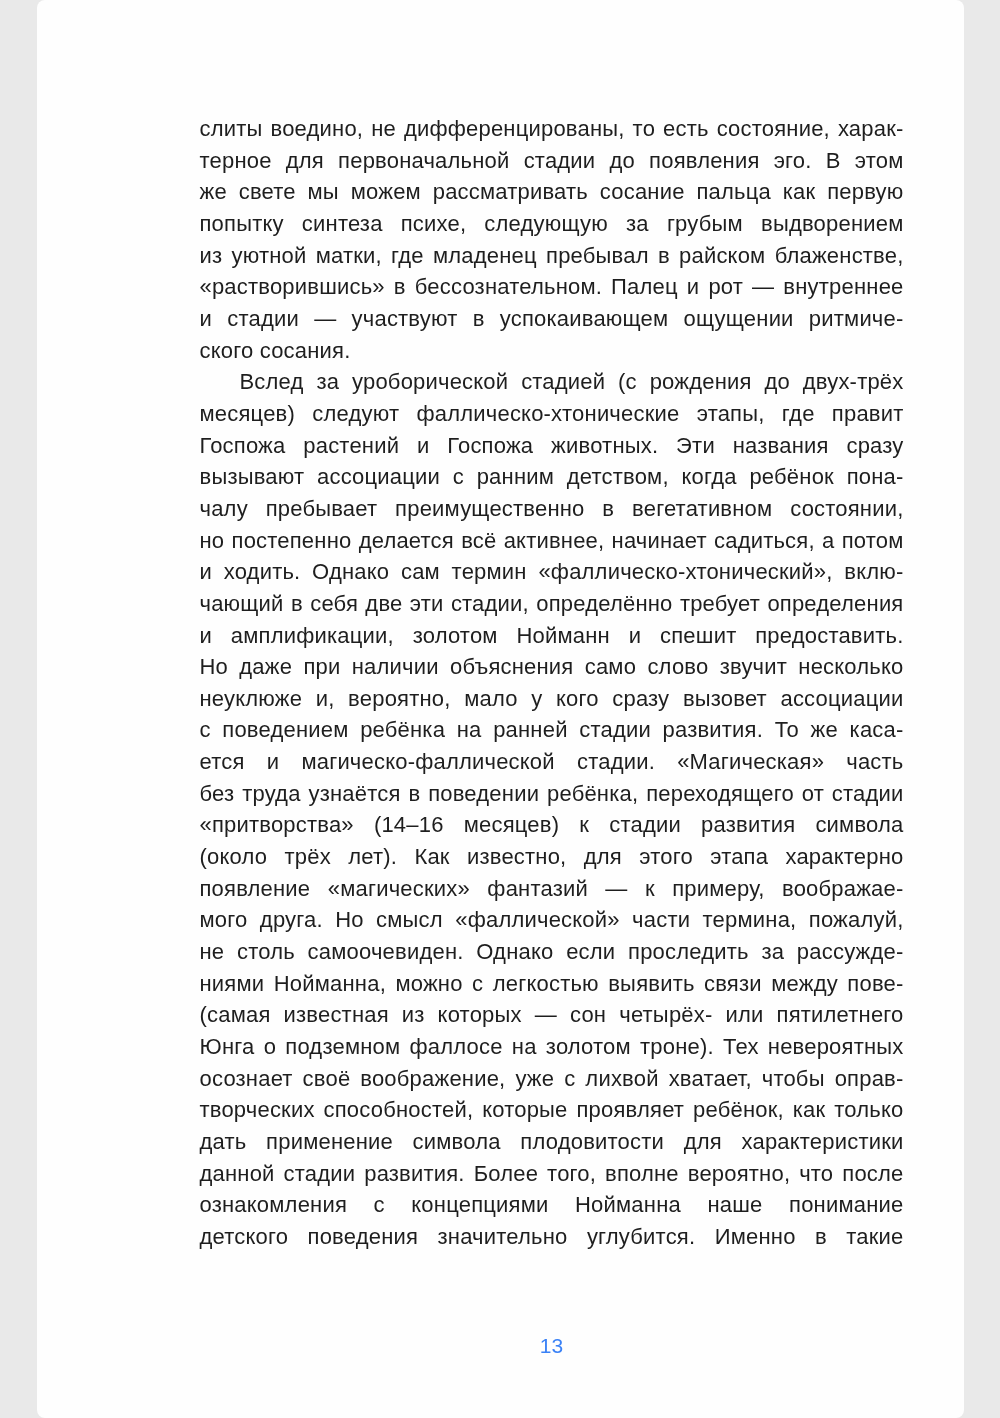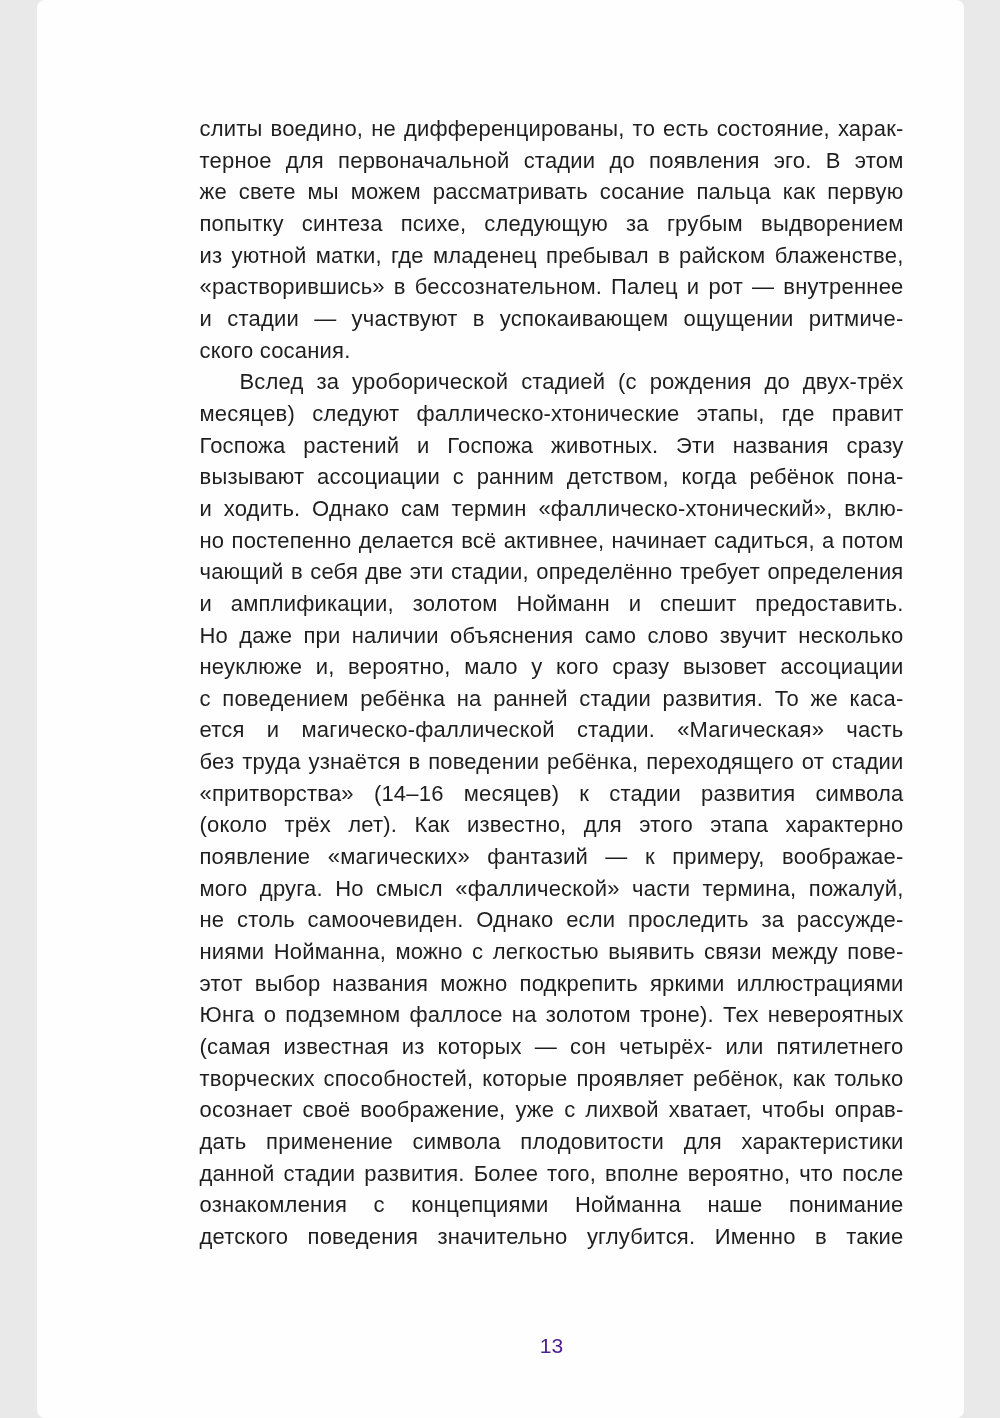--- a/index.html
+++ b/index.html
@@ -40,59 +40,59 @@
   .line.indent {
     text-indent: 40px;
   }
   .page-number {
     position: absolute;
     top: 1334px;
     left: 163px;
     width: 704px;
     text-align: center;
     font-size: 21px;
-    color: #4c1d95;
+    color: #3b82f6;
   }
 </style>
 </head>
 <body>
 
 <div class="page">
   <div class="text-column">
       <div class="line">слиты воедино, не дифференцированы, то есть состояние, харак-</div>
       <div class="line">терное для первоначальной стадии до появления эго. В этом</div>
       <div class="line">же свете мы можем рассматривать сосание пальца как первую</div>
       <div class="line">попытку синтеза психе, следующую за грубым выдворением</div>
       <div class="line">из уютной матки, где младенец пребывал в райском блаженстве,</div>
       <div class="line">«растворившись» в бессознательном. Палец и рот — внутреннее</div>
       <div class="line">и стадии — участвуют в успокаивающем ощущении ритмиче-</div>
       <div class="line para-end">ского сосания.</div>
       <div class="line indent">Вслед за уроборической стадией (с рождения до двух-трёх</div>
       <div class="line">месяцев) следуют фаллическо-хтонические этапы, где правит</div>
       <div class="line">Госпожа растений и Госпожа животных. Эти названия сразу</div>
       <div class="line">вызывают ассоциации с ранним детством, когда ребёнок пона-</div>
+      <div class="line">чалу пребывает преимущественно в вегетативном состоянии,</div>
+      <div class="line">но постепенно делается всё активнее, начинает садиться, а потом</div>
       <div class="line">и ходить. Однако сам термин «фаллическо-хтонический», вклю-</div>
-      <div class="line">но постепенно делается всё активнее, начинает садиться, а потом</div>
       <div class="line">чающий в себя две эти стадии, определённо требует определения</div>
       <div class="line">и амплификации, золотом Нойманн и спешит предоставить.</div>
       <div class="line">Но даже при наличии объяснения само слово звучит несколько</div>
       <div class="line">неуклюже и, вероятно, мало у кого сразу вызовет ассоциации</div>
       <div class="line">с поведением ребёнка на ранней стадии развития. То же каса-</div>
       <div class="line">ется и магическо-фаллической стадии. «Магическая» часть</div>
       <div class="line">без труда узнаётся в поведении ребёнка, переходящего от стадии</div>
       <div class="line">«притворства» (14–16 месяцев) к стадии развития символа</div>
       <div class="line">(около трёх лет). Как известно, для этого этапа характерно</div>
       <div class="line">появление «магических» фантазий — к примеру, воображае-</div>
       <div class="line">мого друга. Но смысл «фаллической» части термина, пожалуй,</div>
       <div class="line">не столь самоочевиден. Однако если проследить за рассужде-</div>
       <div class="line">ниями Нойманна, можно с легкостью выявить связи между пове-</div>
-      <div class="line">этот выбор названия можно подкрепить яркими иллюстрациями</div>
+      <div class="line">(самая известная из которых — сон четырёх- или пятилетнего</div>
       <div class="line">Юнга о подземном фаллосе на золотом троне). Тех невероятных</div>
-      <div class="line">(самая известная из которых — сон четырёх- или пятилетнего</div>
+      <div class="line">осознает своё воображение, уже с лихвой хватает, чтобы оправ-</div>
       <div class="line">творческих способностей, которые проявляет ребёнок, как только</div>
-      <div class="line">осознает своё воображение, уже с лихвой хватает, чтобы оправ-</div>
       <div class="line">дать применение символа плодовитости для характеристики</div>
       <div class="line">данной стадии развития. Более того, вполне вероятно, что после</div>
       <div class="line">ознакомления с концепциями Нойманна наше понимание</div>
       <div class="line">детского поведения значительно углубится. Именно в такие</div>
     </div>
   <div class="page-number">13</div>
 </div>
 
 </body></html>

